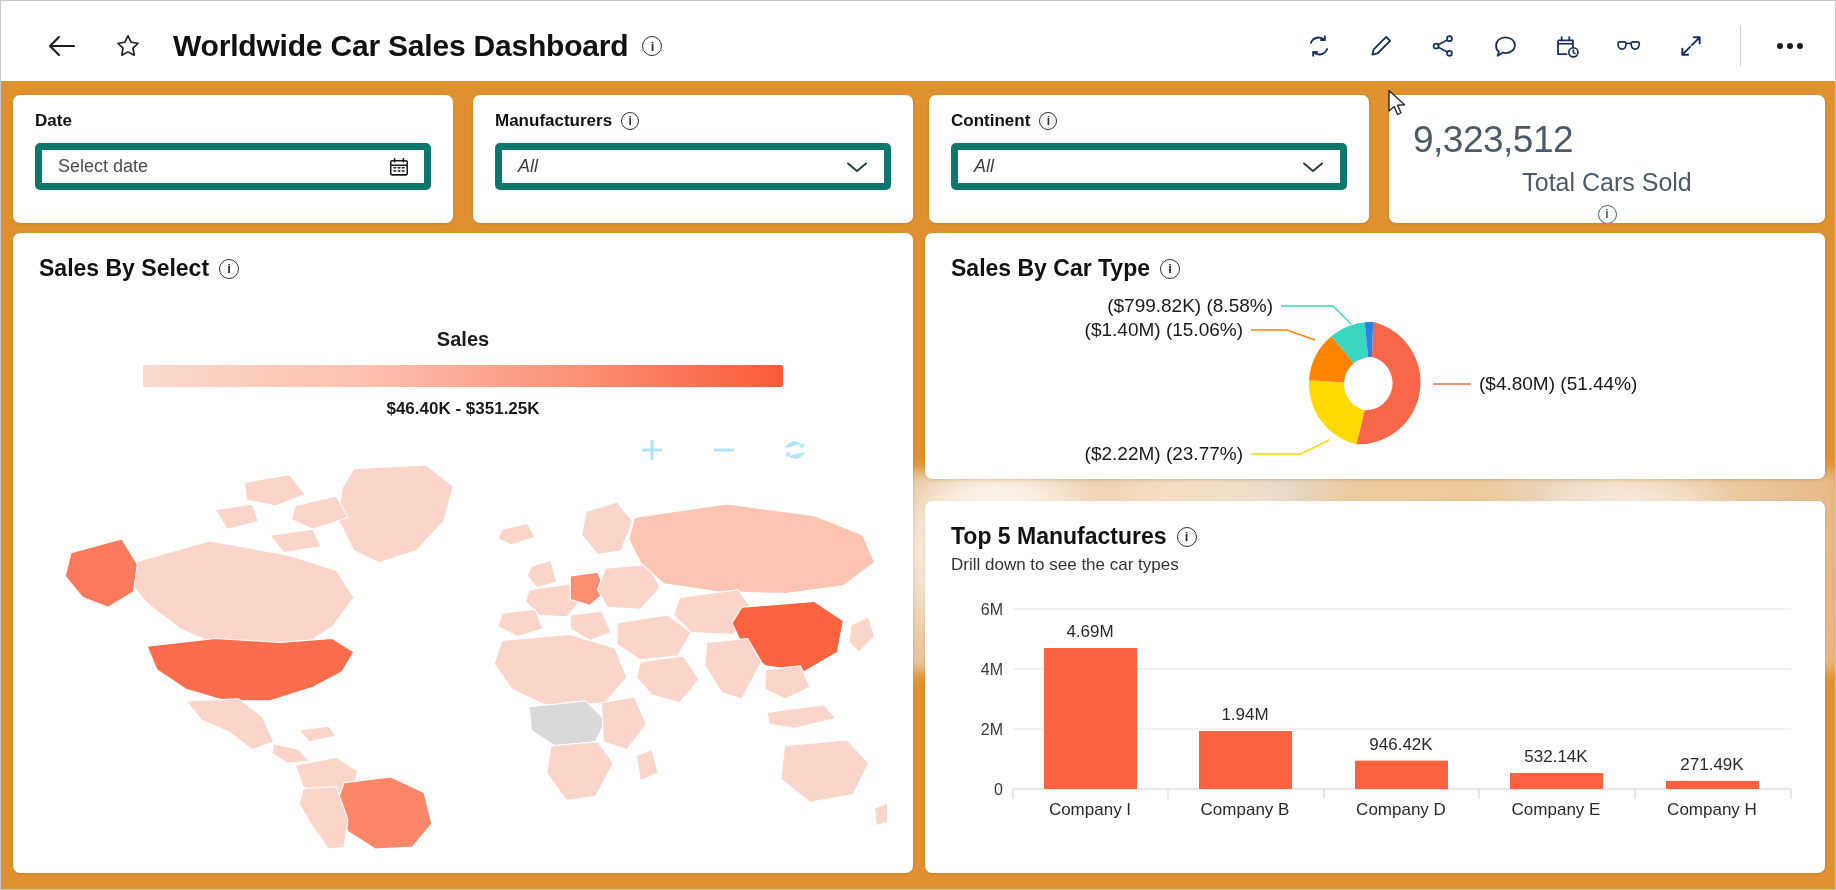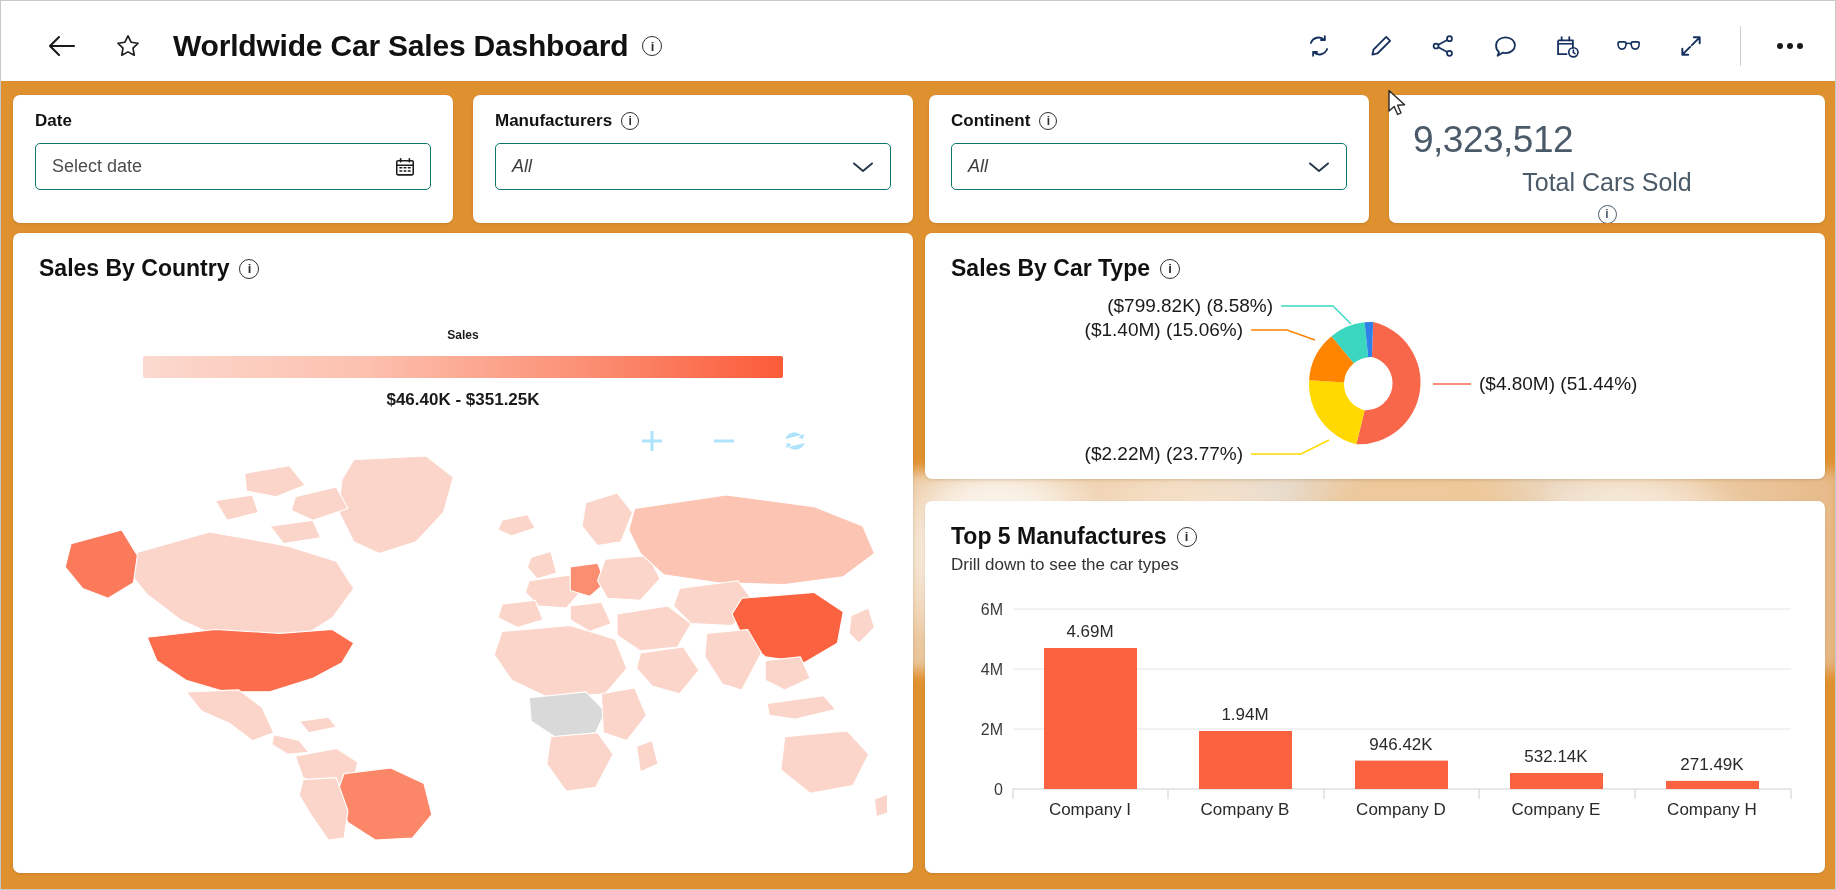--- a/index.html
+++ b/index.html
@@ -89,21 +89,21 @@
     overflow: hidden;
   }
 
   
   .filter-card { padding: 16px 22px 18px 22px; }
   .filter-label {
     font-size: 17px; font-weight: 700; color: #121212;
     display: flex; align-items: center; gap: 9px; margin-bottom: 12px;
   }
   .filter-input {
-    height: 47px; border: 1px solid #0f766e; border-radius: 5px;
+    height: 47px; border: 7px solid #0f766e; border-radius: 5px;
     display: flex; align-items: center; padding: 0 14px 0 16px;
     background: #fff;
   }
   .filter-input .val {
     font-size: 18px; color: #4d4d4d; flex: 1; white-space: nowrap;
   }
   .filter-input .val.italic { font-style: italic; color: #3d3d3d; }
   .cal-ico, .chev-ico { flex: 0 0 auto; display: flex; align-items: center; }
 
   
@@ -121,21 +121,21 @@
   
   .panel-title {
     font-size: 23px; font-weight: 700; color: #111111;
     display: flex; align-items: center; gap: 10px;
   }
   .panel-sub { font-size: 17px; color: #333333; margin-top: 5px; }
 
   
   .map-panel { padding: 22px 26px 0 26px; }
   .map-legend { margin-top: 46px; text-align: center; }
-  .legend-title { font-size: 12px; font-weight: 700; color: #1a1a1a; }
+  .legend-title { font-size: 20px; font-weight: 700; color: #1a1a1a; }
   .legend-bar {
     margin: 14px auto 0 auto; width: 640px; height: 22px; border-radius: 2px;
     background: linear-gradient(to right, #fbd9ce 0%, #fcc0ae 35%, #fb8e72 70%, #fb5a38 100%);
   }
   .legend-range { margin-top: 12px; font-size: 17px; font-weight: 700; color: #1a1a1a; }
 
   .map-area { position: relative; margin-top: 6px; height: 430px; }
   .map-ctrls {
     position: absolute; right: 78px; top: 10px;
     display: flex; align-items: center; gap: 42px; z-index: 4;
@@ -293,21 +293,21 @@
     <div class="card kpi-card" style="left:1388px; top:14px; width:436px; height:128px;">
       <div class="kpi-value">9,323,512</div>
       <div class="kpi-label">
         <span>Total Cars Sold</span>
         <i class="info-ico s18 kpi">i</i>
       </div>
     </div>
 
     <div class="card map-panel" style="left:12px; top:152px; width:900px; height:640px;">
       <div class="panel-title">
-        <span>Sales By Country</span>
+        <span>Sales By Select</span>
         <i class="info-ico s20">i</i>
       </div>
 
       <div class="map-legend">
         <div class="legend-title">Sales</div>
         <div class="legend-bar"></div>
         <div class="legend-range">$46.40K - $351.25K</div>
       </div>
 
       <div class="map-area">

